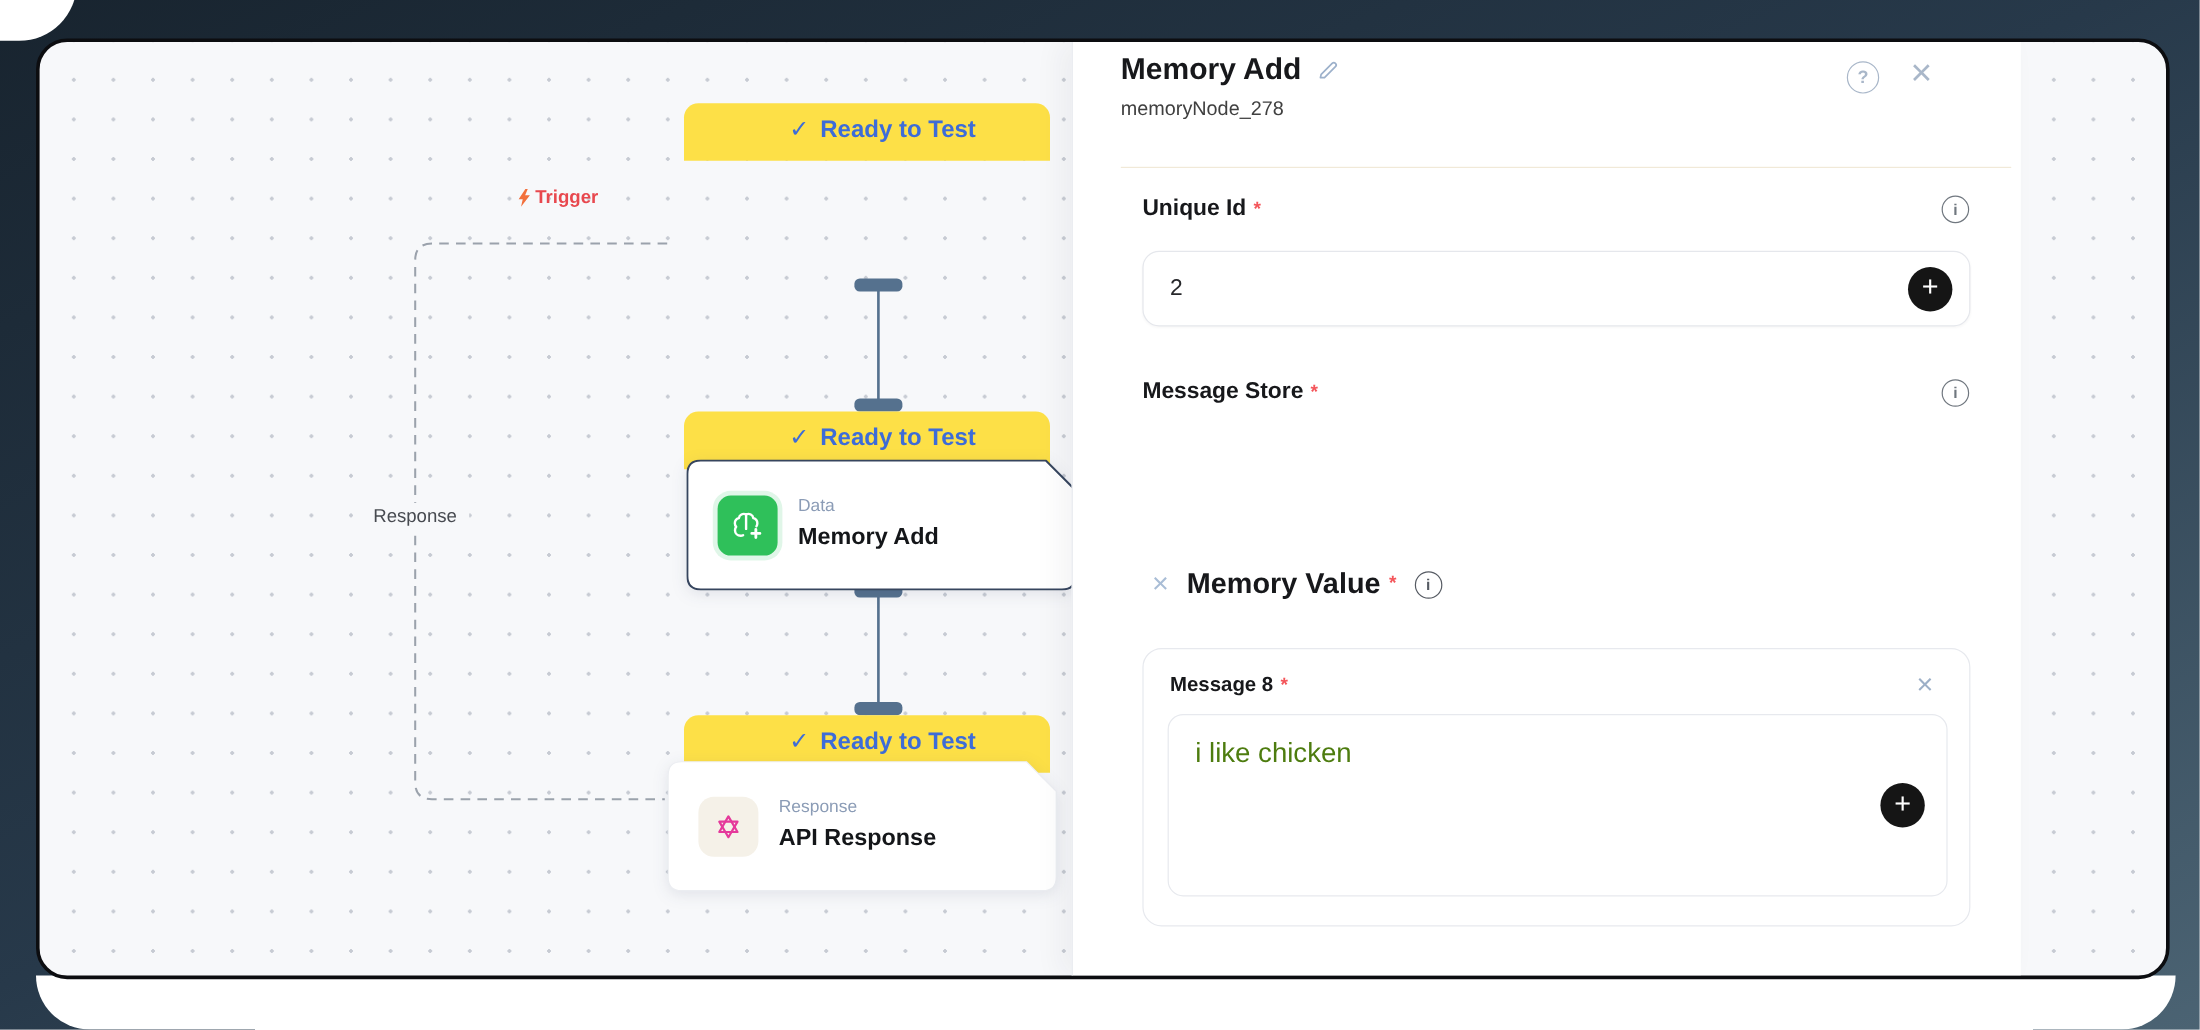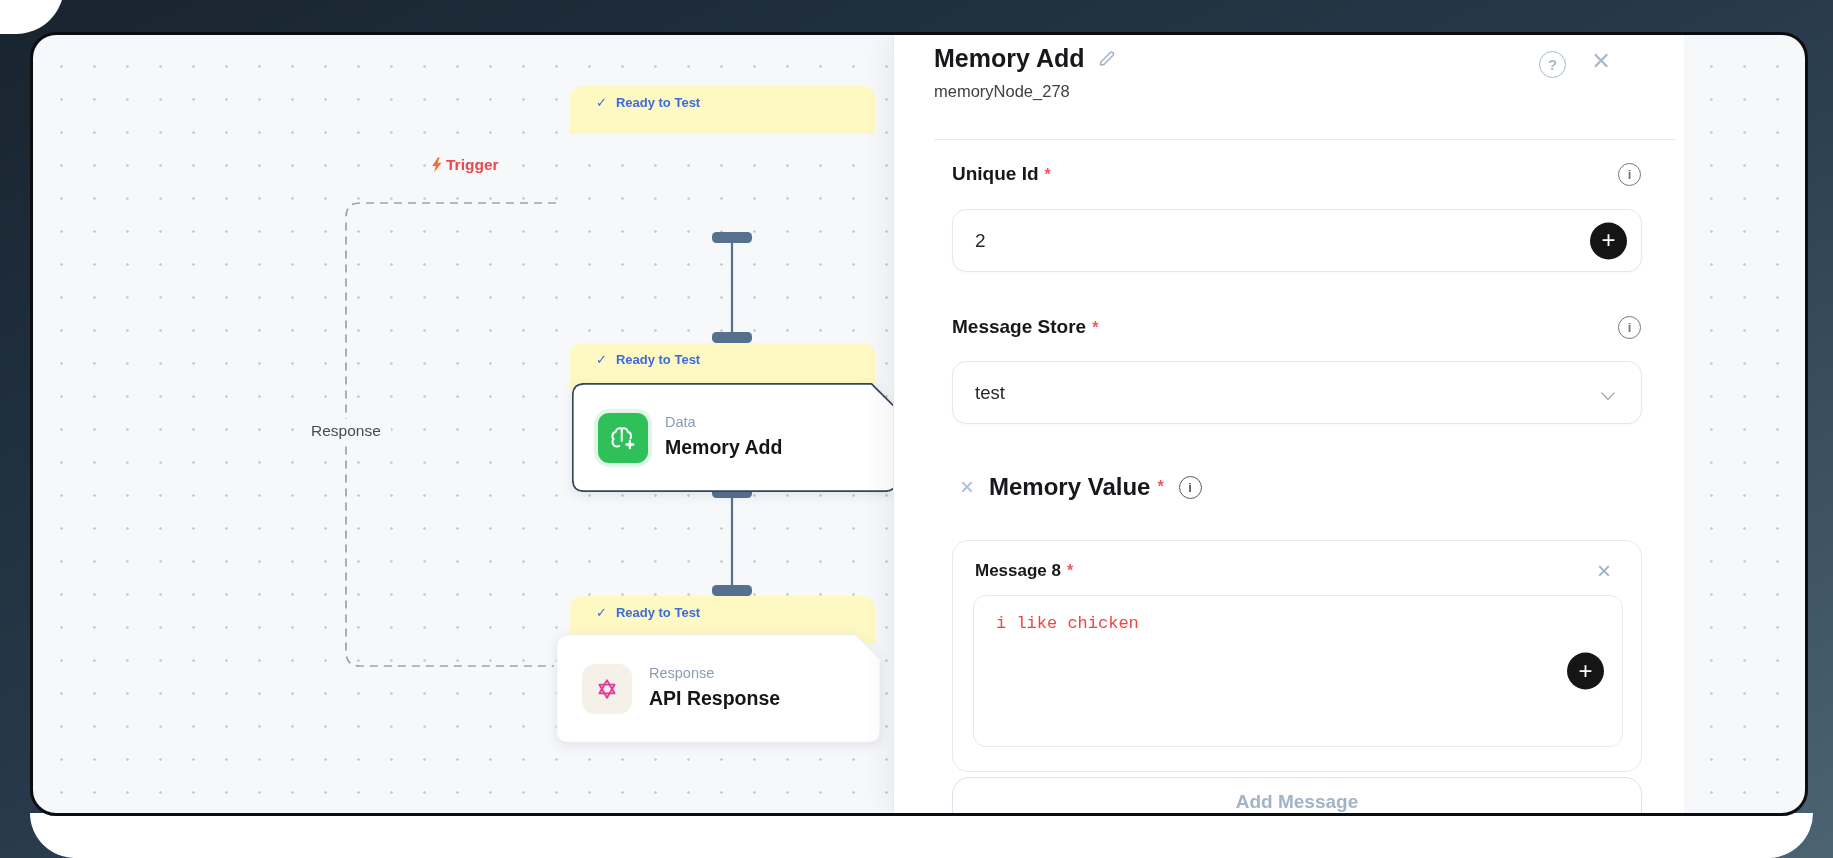--- a/index.html
+++ b/index.html
@@ -37,22 +37,22 @@
   }
   .trigger-label{
     left:398px;top:121px;display:flex;align-items:center;gap:3px;z-index:3;
     color:#e8484e;font-size:15.5px;font-weight:700;
   }
 
   
   .node{position:absolute;left:523px;width:325px;}
   .badge{
     position:absolute;left:14px;width:305px;height:48px;box-sizing:border-box;
-    background:#fef9c3;border-radius:12px 12px 0 0;
-    padding:9px 0 0 26px;color:#3d6cd8;font-size:13px;font-weight:700;z-index:1;
+    background:#fde047;border-radius:12px 12px 0 0;
+    padding:9px 0 0 26px;color:#3d6cd8;font-size:20px;font-weight:700;z-index:1;text-align:center;
   }
   .badge .check{margin-right:9px;font-weight:400;}
   .ncard{position:absolute;width:325px;height:109px;z-index:2;}
   .ncard svg.cardbg{position:absolute;left:0;top:0;filter:drop-shadow(0 3px 6px rgba(25,39,80,.10));}
   .nbody{position:absolute;inset:0;display:flex;align-items:center;padding-left:26px;gap:17px;box-sizing:border-box;}
   .nicon{width:50px;height:50px;border-radius:13px;display:flex;align-items:center;justify-content:center;flex:0 0 auto;}
   .nicon.beige{background:#f5f1e8;}
   .nicon.green{background:#2fc05a;border-radius:11px;box-shadow:0 0 0 4px rgba(62,200,110,.16);}
   .ntext{margin-top:-2px;}
   .ncat{font-size:14.5px;color:#8b9cb6;margin-bottom:6px;}
@@ -104,21 +104,21 @@
     left:58px;top:505px;width:690px;height:232px;box-sizing:border-box;
     border:1px solid #e7e9ee;border-radius:16px;background:#fff;
   }
   .msg-x{position:absolute;right:30px;top:18px;font-size:24px;color:#9cafc7;line-height:1;cursor:pointer;}
   .msgarea{
     position:absolute;left:20px;top:54px;width:650px;height:152px;box-sizing:border-box;
     border:1px solid #e7e9ee;border-radius:13px;
   }
   .msgarea textarea{
     border:none;outline:none;resize:none;background:transparent;width:560px;height:110px;
-    padding:18px 0 0 22px;font-size:17px;color:#ef4444;font-family:Liberation Mono, monospace;
+    padding:18px 0 0 22px;font-size:23px;color:#4d7c0f;font-family:Liberation Sans, sans-serif;
   }
   .addmsg{
     left:58px;top:742px;width:690px;height:62px;box-sizing:border-box;background:#fff;
     border:1.6px solid #dce2eb;border-radius:17px;text-align:center;
     padding-top:13px;font-size:19px;font-weight:700;color:#a2b3c8;cursor:pointer;
   }
 </style>
 </head>
 <body>
 
@@ -222,24 +222,20 @@
       <input type="text" value="2" style="">
       <div class="plusbtn">
           <span>+</span>
         </div>
     </div>
 
     <div class="abs" style="left:58px;top:281px;">
       <span class="f-label">Message Store</span><span class="req">*</span>
     </div>
     <div class="abs info" style="left:724px;top:281px;">i</div>
-    <div class="abs inputbox" style="top:326px;">
-      <span class="selecttext">test</span>
-      <span class="chev"></span>
-    </div>
 
     <div class="abs" style="left:66px;top:438px;display:flex;align-items:center;gap:15px;">
       <span class="mv-x">×</span>
       <span class="f-label" style="font-size:24px;">Memory Value</span>
         <span class="req" style="margin-left:-8px;">*</span>
       <span class="info" style="border-color:#565b63;color:#565b63;">i</span>
     </div>
 
     <div class="abs msgcard">
       <div class="abs" style="left:22px;top:20px;">
@@ -247,16 +243,15 @@
       </div>
       <span class="msg-x">×</span>
       <div class="msgarea">
         <textarea style="">i like chicken</textarea>
         <div class="plusbtn" style="right:18px;">
             <span>+</span>
           </div>
       </div>
     </div>
 
-    <div class="abs addmsg">Add Message</div>
 
   </aside>
 </div>
 
 </body></html>

